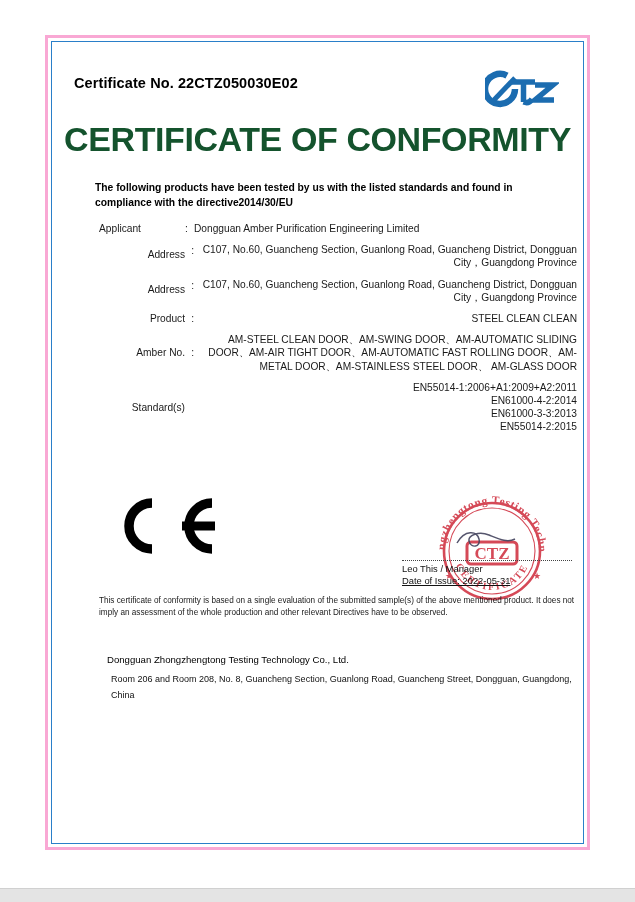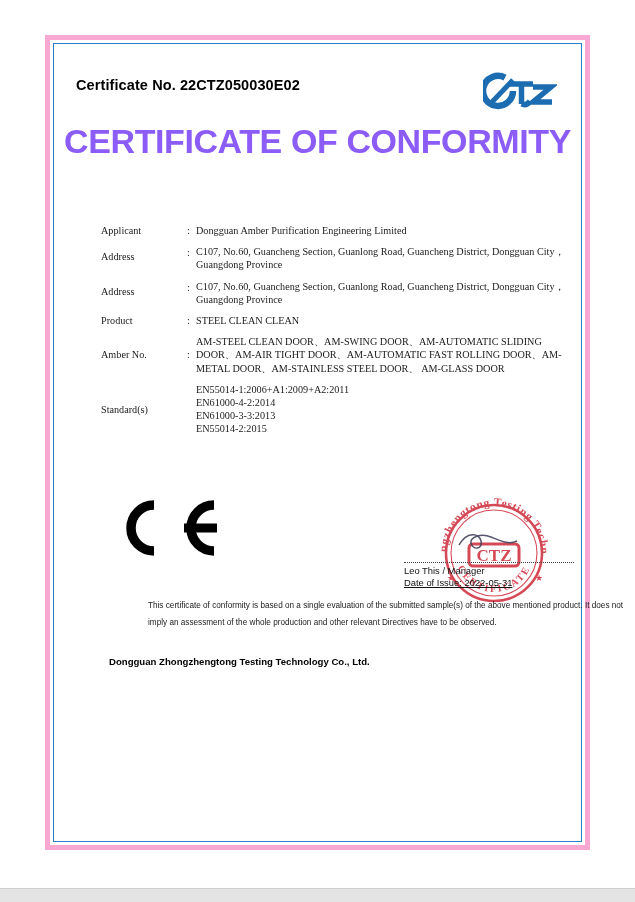--- a/index.html
+++ b/index.html
@@ -32,21 +32,21 @@
     background: #e4e4e4;
     border-top: 1px solid #d0d0d0;
   }
 
   .cert-outer {
     position: absolute;
     left: 45px;
     top: 35px;
     width: 545px;
     height: 815px;
-    border: 5px solid #f9a8d4;
+    border: 3px solid #f9a8d4;
     box-sizing: border-box;
     background: #ffffff;
   }
   .cert-inner {
     position: absolute;
     left: 3px;
     top: 3px;
     right: 3px;
     bottom: 3px;
     border: 1.5px solid #2a7fc9;
@@ -87,21 +87,21 @@
 
   
   .title {
     position: absolute;
     left: 0;
     right: 0;
     top: 78px;
     text-align: center;
     font-size: 34px;
     font-weight: bold;
-    color: #8b5cf6;
+    color: #14532d;
     letter-spacing: -0.4px;
     font-family: "Liberation Sans", sans-serif;
   }
 
   
   .intro {
     position: absolute;
     left: 43px;
     top: 138px;
     width: 455px;
@@ -118,36 +118,35 @@
     top: 180px;
     width: 478px;
     border-collapse: collapse;
     font-size: 10.2px;
     color: #1a1a1a;
   }
   .details td {
     vertical-align: top;
     padding: 0;
     line-height: 13.2px;
-    font-family: Liberation Serif, serif;
   }
   .details tr { }
   .lbl {
     width: 86px;
     white-space: nowrap;
     padding-right: 4px;
   }
   .colon {
     width: 9px;
     text-align: left;
   }
   .val {
     padding-right: 2px;
   }
-  .row-pad td { padding-top: 8px; }
+  .row-pad td { padding-top: 8px; text-align: right; }
   .mline { line-height: 13.4px; }
 
   
   .ce-mark {
     position: absolute;
     left: 60px;
     top: 455px;
     width: 120px;
     height: 58px;
   }
@@ -178,35 +177,34 @@
   .sig-name { line-height: 12px; white-space: nowrap; }
   .sig-date { line-height: 12px; white-space: nowrap; text-decoration: underline; }
 
   
   .disclaimer {
     position: absolute;
     left: 47px;
     top: 553px;
     width: 480px;
     font-size: 8.2px;
-    line-height: 17px;
+    line-height: 12px;
     color: #1a1a1a;
-    margin-left: 47px;
   }
 
   
   .footer-co {
     position: absolute;
     left: 55px;
     top: 612px;
     width: 470px;
   }
   .footer-name {
     font-size: 9.6px;
-    font-weight: bold;
+    font-weight: normal;
     color: #000;
     margin-bottom: 6px;
   }
   .footer-addr {
     font-size: 9px;
     color: #111;
     line-height: 16px;
     padding-left: 4px;
   }
 </style>
@@ -233,20 +231,21 @@
               <path d="M38.5 15 L38.5 35" stroke="#1b6cb0" stroke-width="5.5"></path>
               <path d="M38.5 35 Q44 37 47 32" stroke="#1b6cb0" stroke-width="5.5" fill="none"></path>
 
               <path d="M50 18 L68 18 L50 33 L69 33" fill="none" stroke="#1b6cb0" stroke-width="5.5" stroke-linejoin="miter"></path>
             </svg>
           </div>
         </div>
 
         <div class="title">CERTIFICATE OF CONFORMITY</div>
 
+        <div class="intro">The following products have been tested by us with the listed standards and found in compliance with the directive2014/30/EU</div>
 
         <table class="details">
           <tbody>
             <tr>
               <td class="lbl">Applicant</td>
               <td class="colon">:</td>
               <td class="val">Dongguan Amber Purification Engineering Limited</td>
             </tr>
             <tr class="row-pad">
               <td class="lbl" style="padding-top:13px">Address</td>
@@ -319,20 +318,21 @@
         <div class="sig-block">
           <div class="sig-line"></div>
           <div class="sig-name">Leo This / Manager</div>
           <div class="sig-date">Date of Issue: 2022-05-31</div>
         </div>
 
         <div class="disclaimer">This certificate of conformity is based on a single evaluation of the submitted sample(s) of the above mentioned product. It does not imply an assessment of the whole production and other relevant Directives have to be observed.</div>
 
         <div class="footer-co">
           <div class="footer-name">Dongguan Zhongzhengtong Testing Technology Co., Ltd.</div>
+          <div class="footer-addr">Room 206 and Room 208, No. 8, Guancheng Section, Guanlong Road, Guancheng Street, Dongguan, Guangdong, China</div>
         </div>
 
       </div>
     </div>
   </div>
 </div>
 
 <div class="bottom-strip"></div>
 
 </body></html>

